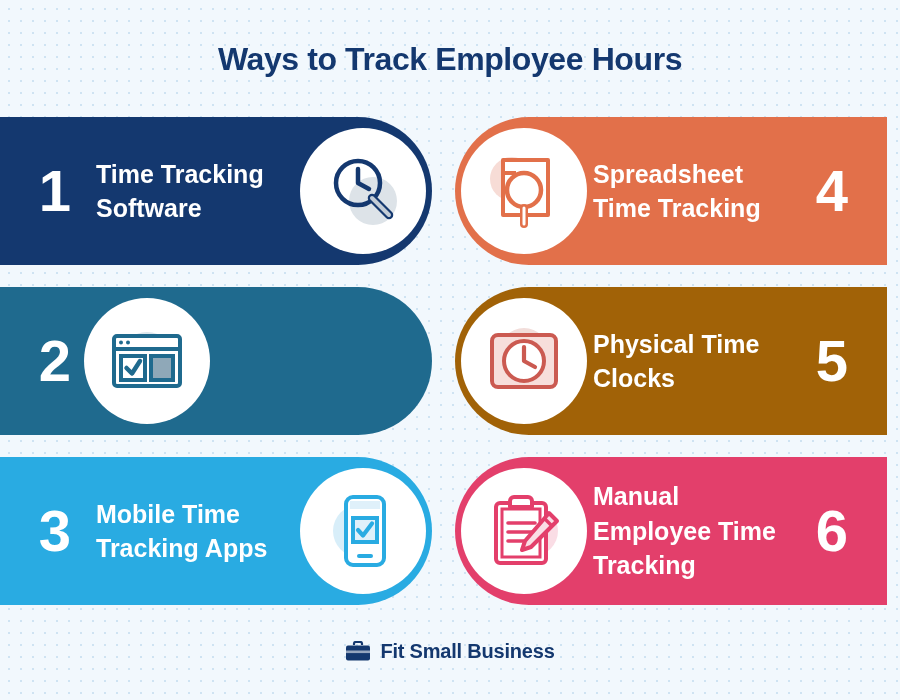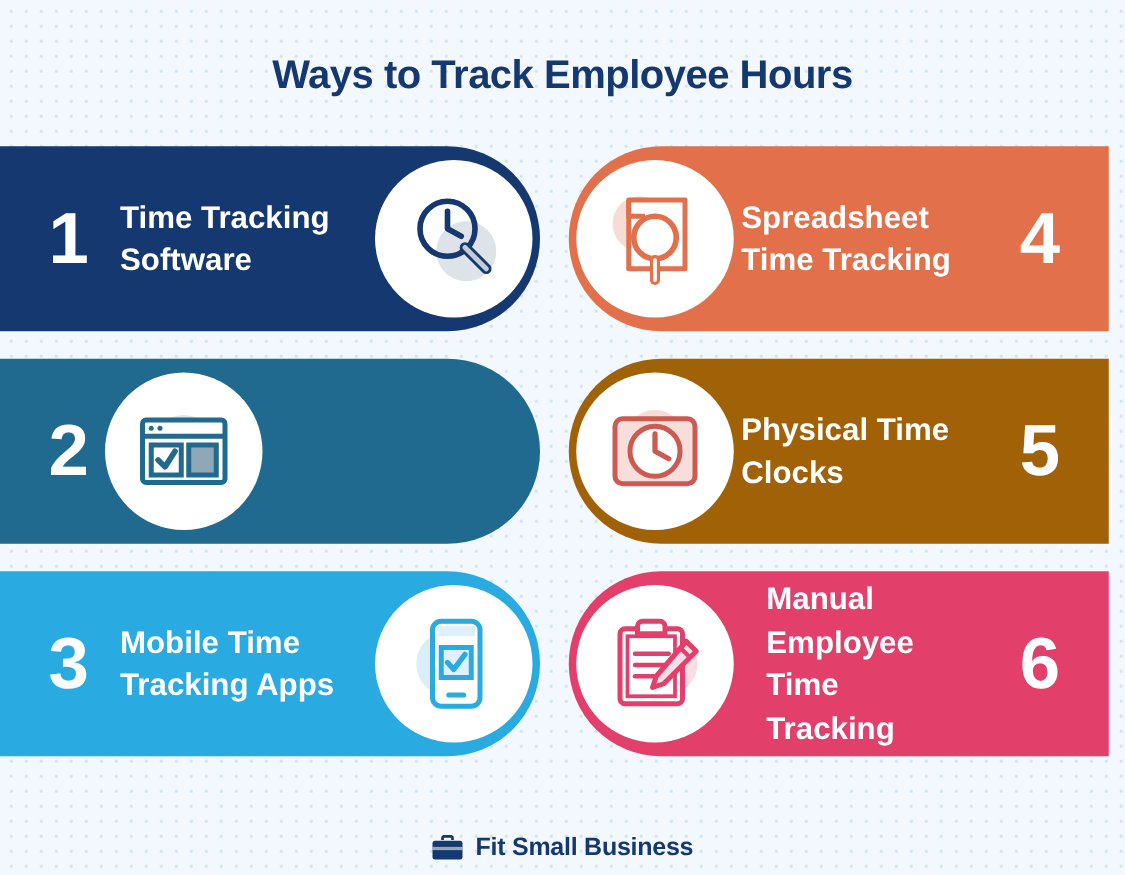--- a/index.html
+++ b/index.html
@@ -90,21 +90,21 @@
     position: relative;
   }
   .bar.left .iconwrap { margin-right: 6px; }
   .bar.right .iconwrap { margin-left: 6px; }
 
   .iconwrap svg { display: block; }
 
   
   .footer {
     position: absolute;
-    bottom: 10px;
+    bottom: 37px;
     left: 0;
     width: 900px;
     display: flex;
     align-items: center;
     justify-content: center;
     gap: 9px;
   }
   .footer-text {
     color: #14386f;
     font-size: 20px;
@@ -184,21 +184,21 @@
       <circle cx="46" cy="38" r="25" fill="#f2ddda"></circle>
       <rect x="14" y="20" width="64" height="52" rx="6" fill="#f7dedb" stroke="#cb5a51" stroke-width="4"></rect>
       <circle cx="46" cy="46" r="20" fill="#ffffff" stroke="#cb5a51" stroke-width="4"></circle>
       <path d="M46 32 L46 46 L57 52" fill="none" stroke="#cb5a51" stroke-width="4.2" stroke-linecap="round" stroke-linejoin="round"></path>
     </svg>
   </span>
   <span class="label">Physical Time Clocks</span>
   <span class="num">5</span>
 </div>
 
-<div class="bar right row3" id="bar-5" style="background-color: rgb(227, 63, 107); gap: 20px;">
+<div class="bar right row3" id="bar-5" style="background-color: rgb(227, 63, 107);">
   <span class="iconwrap">
     <svg width="92" height="92" viewBox="0 0 92 92">
       <circle cx="55" cy="46" r="25" fill="#fadde5"></circle>
       <rect x="18" y="18" width="50" height="60" rx="4" fill="#ffffff" stroke="#e33f6b" stroke-width="4"></rect>
       <rect x="24" y="24" width="38" height="48" fill="none" stroke="#e33f6b" stroke-width="3"></rect>
       <path d="M36 12 h14 a4 4 0 0 1 4 4 v6 h-22 v-6 a4 4 0 0 1 4 -4 z" fill="#ffffff" stroke="#e33f6b" stroke-width="4" stroke-linejoin="round"></path>
       <line x1="30" y1="38" x2="57" y2="38" stroke="#e33f6b" stroke-width="3.6" stroke-linecap="round"></line>
       <line x1="30" y1="47" x2="57" y2="47" stroke="#e33f6b" stroke-width="3.6" stroke-linecap="round"></line>
       <line x1="30" y1="56" x2="48" y2="56" stroke="#e33f6b" stroke-width="3.6" stroke-linecap="round"></line>
       <path d="M71 28 L79 36 L53 62 L44 65 L47 56 Z" fill="#fadde5" stroke="#e33f6b" stroke-width="4" stroke-linejoin="round"></path>

